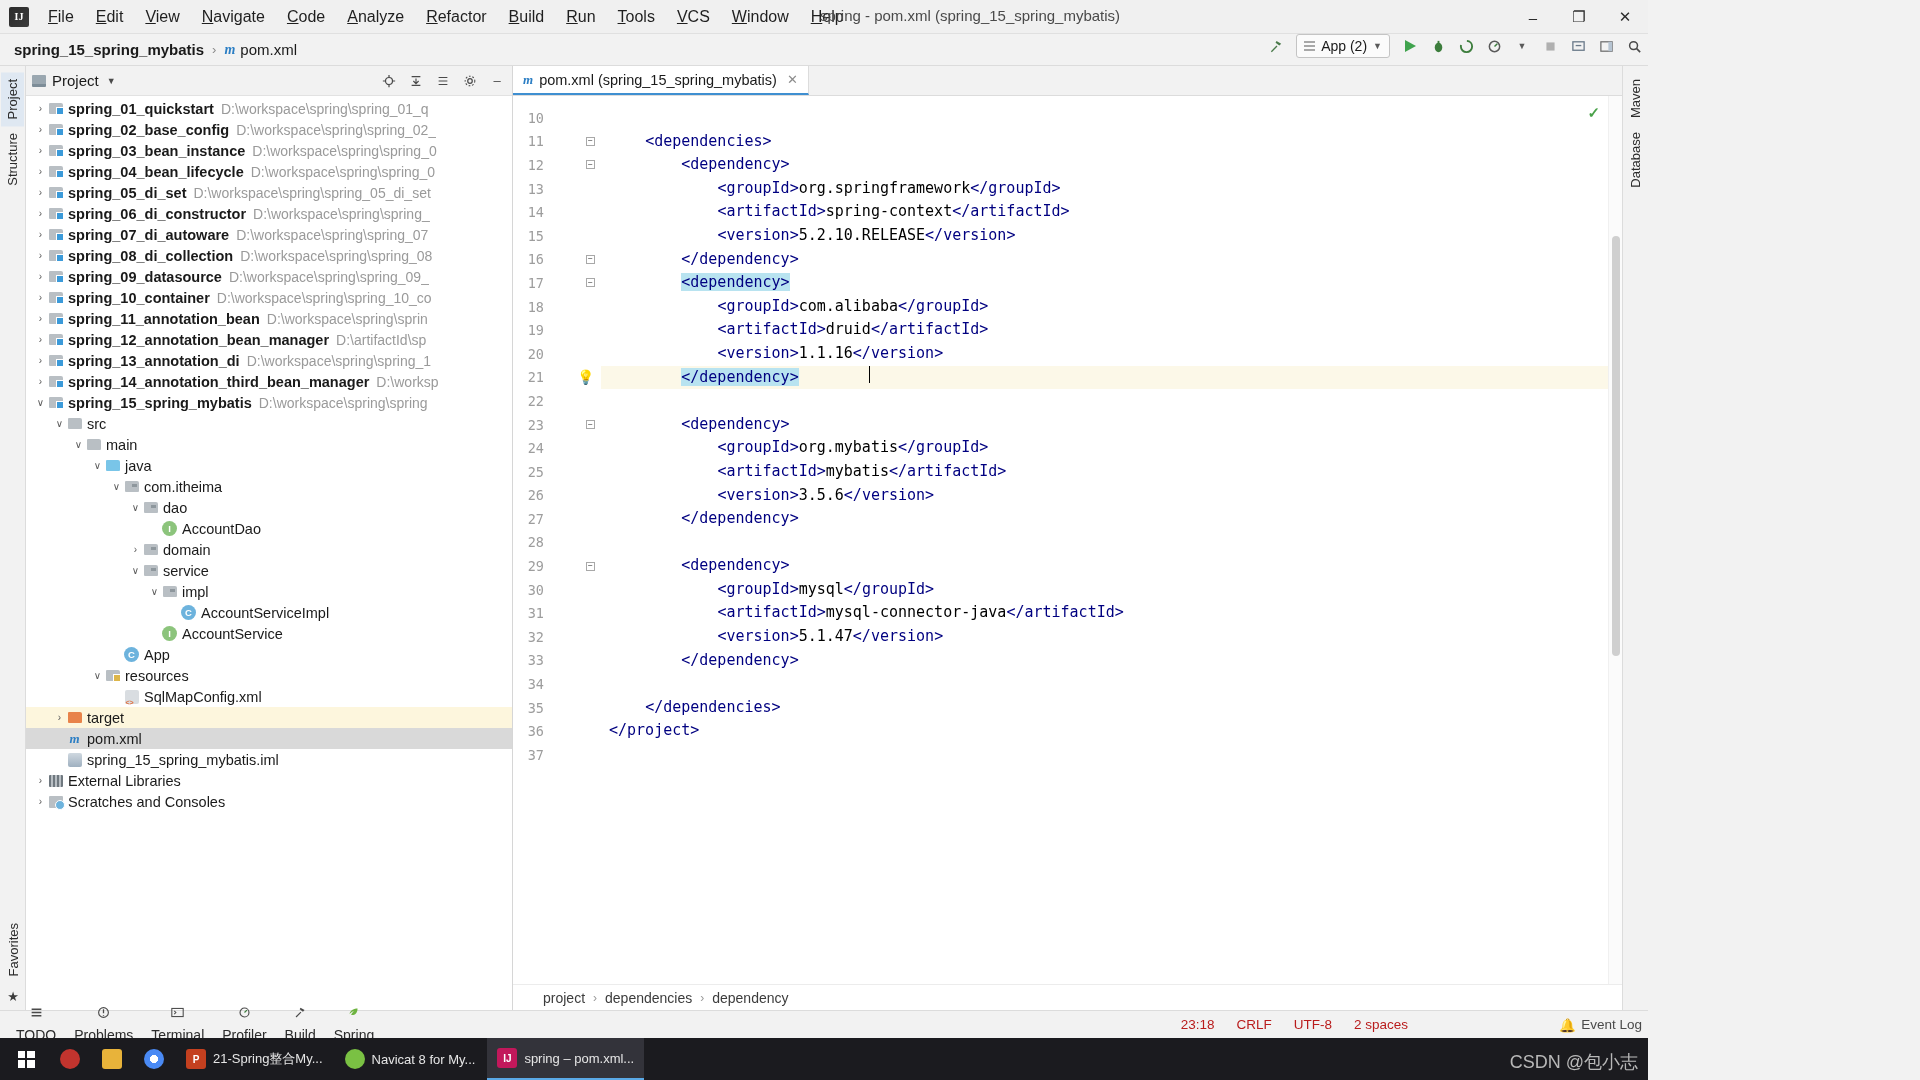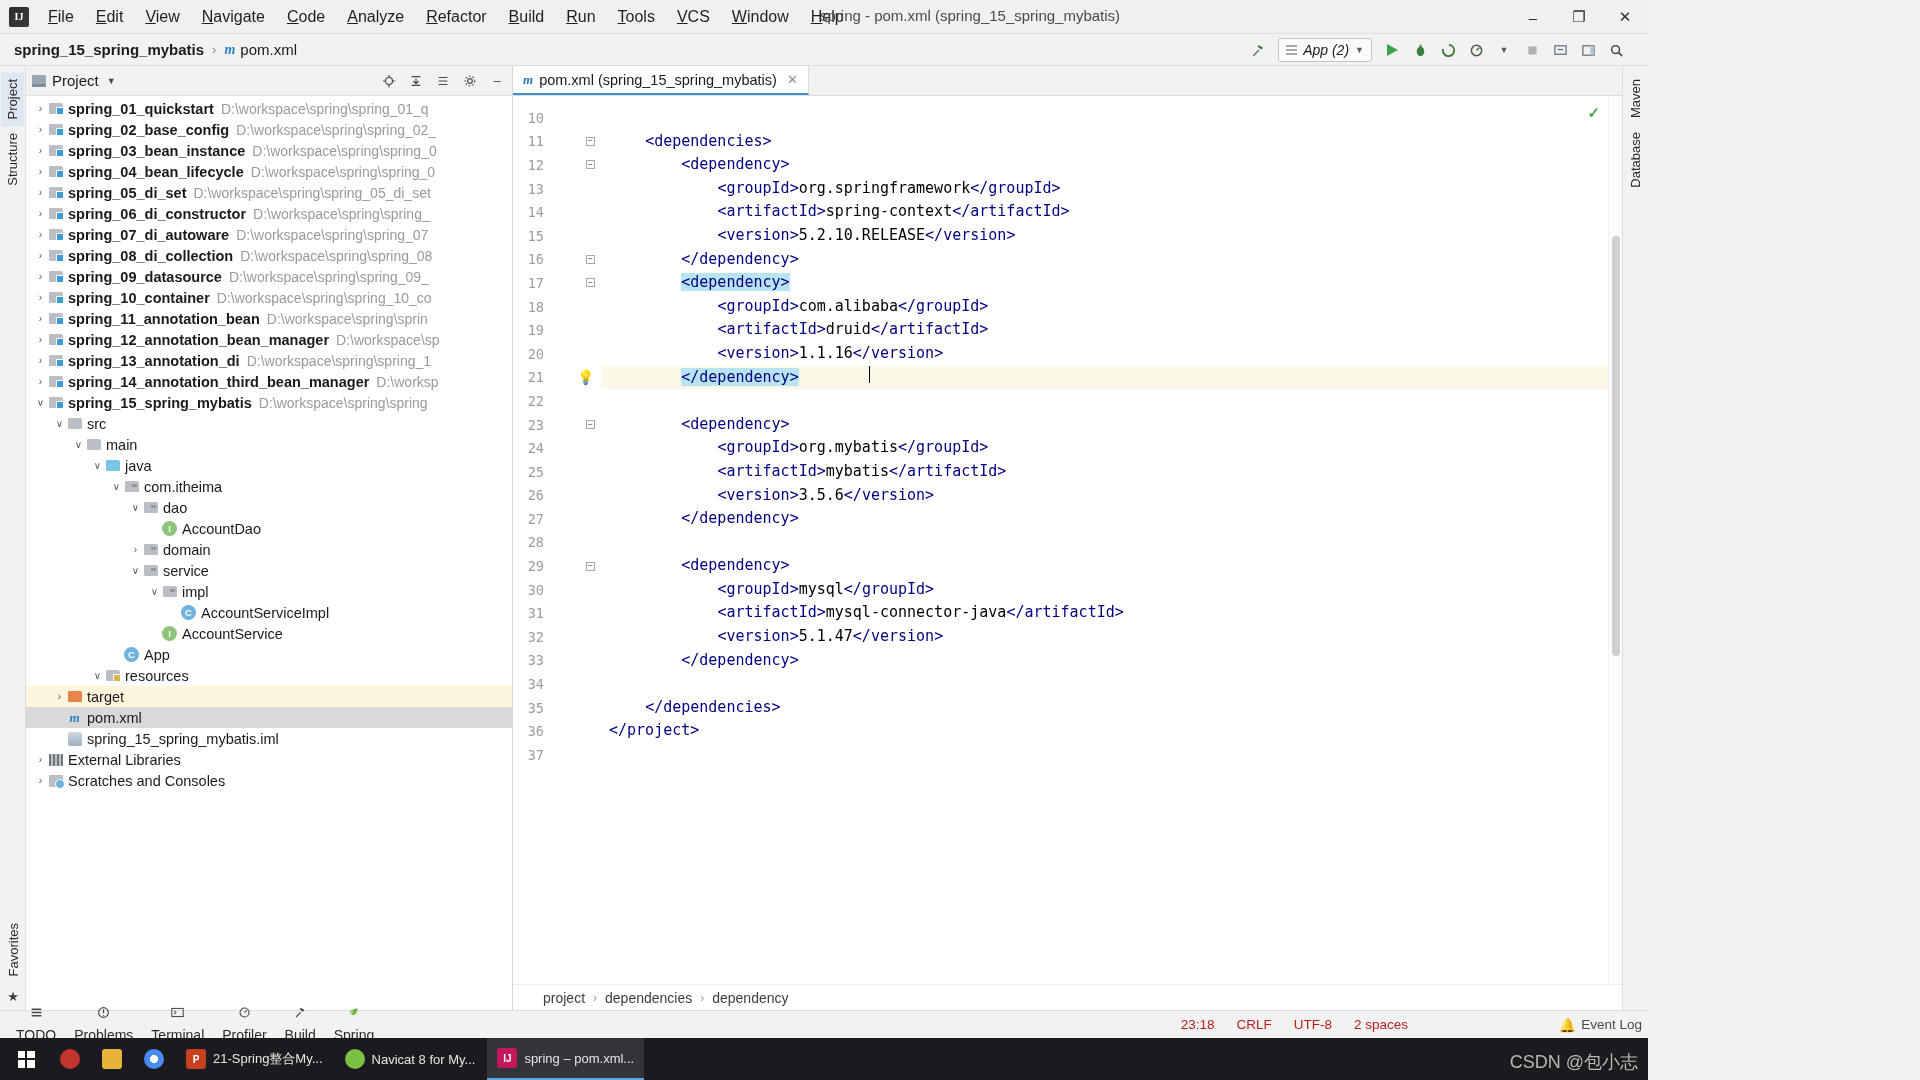--- a/index.html
+++ b/index.html
@@ -43,22 +43,22 @@
   }
   .crumb { display: flex; align-items: center; font-size: 15px; }
   .crumb-proj { font-weight: bold; color: #1a1a1a; }
   .crumb-sep { margin: 0 8px; color: #8a8a8a; font-size: 13px; }
   .crumb-file { color: #1a1a1a; }
   .mvn-icon {
     display: inline-block; color: #2b7ec4; font-style: italic; font-weight: bold;
     font-size: 14px; margin-right: 5px; font-family: "Liberation Serif", serif;
   }
   .toolbar-right {
-    position: absolute; right: 20px; top: 0; height: 32px; display: flex;
-    align-items: center; gap: 4px; font-style: italic;
+    position: absolute; right: 2px; top: 0; height: 32px; display: flex;
+    gap: 4px;
   }
   .tb-btn {
     width: 24px; height: 24px; display: flex; align-items: center; justify-content: center;
     border-radius: 3px; font-size: 13px; color: #3c5a3c;
   }
   .runconfig {
     display: flex; align-items: center; gap: 6px; height: 24px;
     border: 1px solid #c4c4c4; border-radius: 3px; background: #fbfbfb;
     padding: 0 7px; font-size: 14px; margin: 0 4px;
   }
@@ -474,21 +474,21 @@
             </span>
             <span class="name b">spring_11_annotation_bean</span>
             <span class="path">D:\workspace\spring\sprin</span>
           </div>
           <div class="row" style="padding-left: 8px;">
             <span class="arrow">›</span>
             <span class="ficon">
               <span class="mod-ico"></span>
             </span>
             <span class="name b">spring_12_annotation_bean_manager</span>
-            <span class="path">D:\workspace\sp</span>
+            <span class="path">D:\artifactId\sp</span>
           </div>
           <div class="row" style="padding-left: 8px;">
             <span class="arrow">›</span>
             <span class="ficon">
               <span class="mod-ico"></span>
             </span>
             <span class="name b">spring_13_annotation_di</span>
             <span class="path">D:\workspace\spring\spring_1</span>
           </div>
           <div class="row" style="padding-left: 8px;">
@@ -590,20 +590,27 @@
               <span class="cls-ico blue">C</span>
             </span>
             <span class="name">App</span>
           </div>
           <div class="row" style="padding-left: 65px;">
             <span class="arrow">∨</span>
             <span class="ficon">
               <span class="fld-ico res"></span>
             </span>
             <span class="name">resources</span>
+          </div>
+          <div class="row" style="padding-left: 84px;">
+            <span class="arrow empty">›</span>
+            <span class="ficon">
+              <span class="xml-ico"></span>
+            </span>
+            <span class="name">SqlMapConfig.xml</span>
           </div>
           <div class="row hl-target" style="padding-left: 27px;">
             <span class="arrow">›</span>
             <span class="ficon">
               <span class="fld-ico orange"></span>
             </span>
             <span class="name">target</span>
           </div>
           <div class="row sel-file" style="padding-left: 27px;">
             <span class="arrow empty">›</span>

